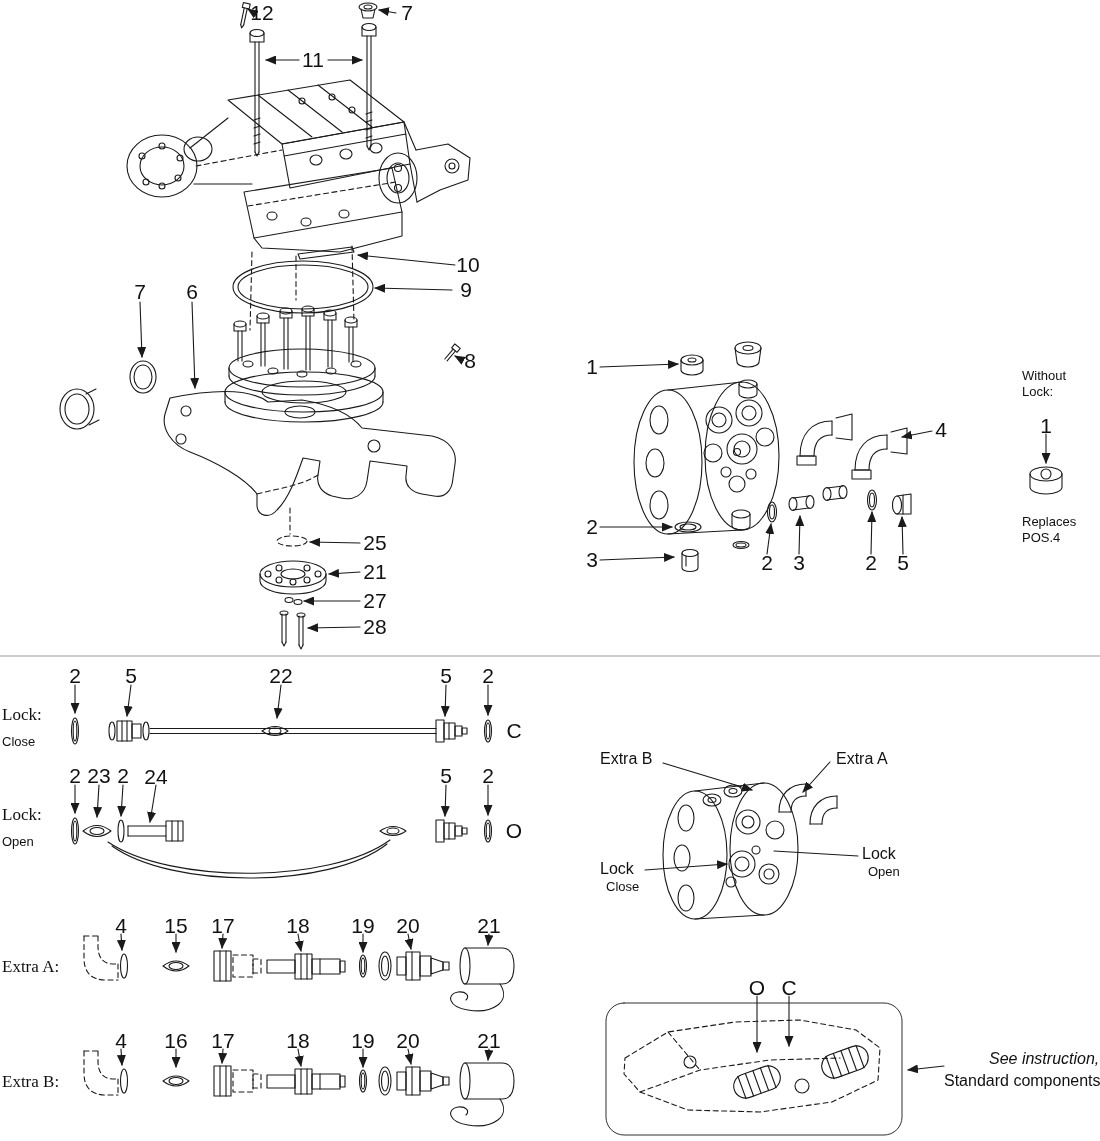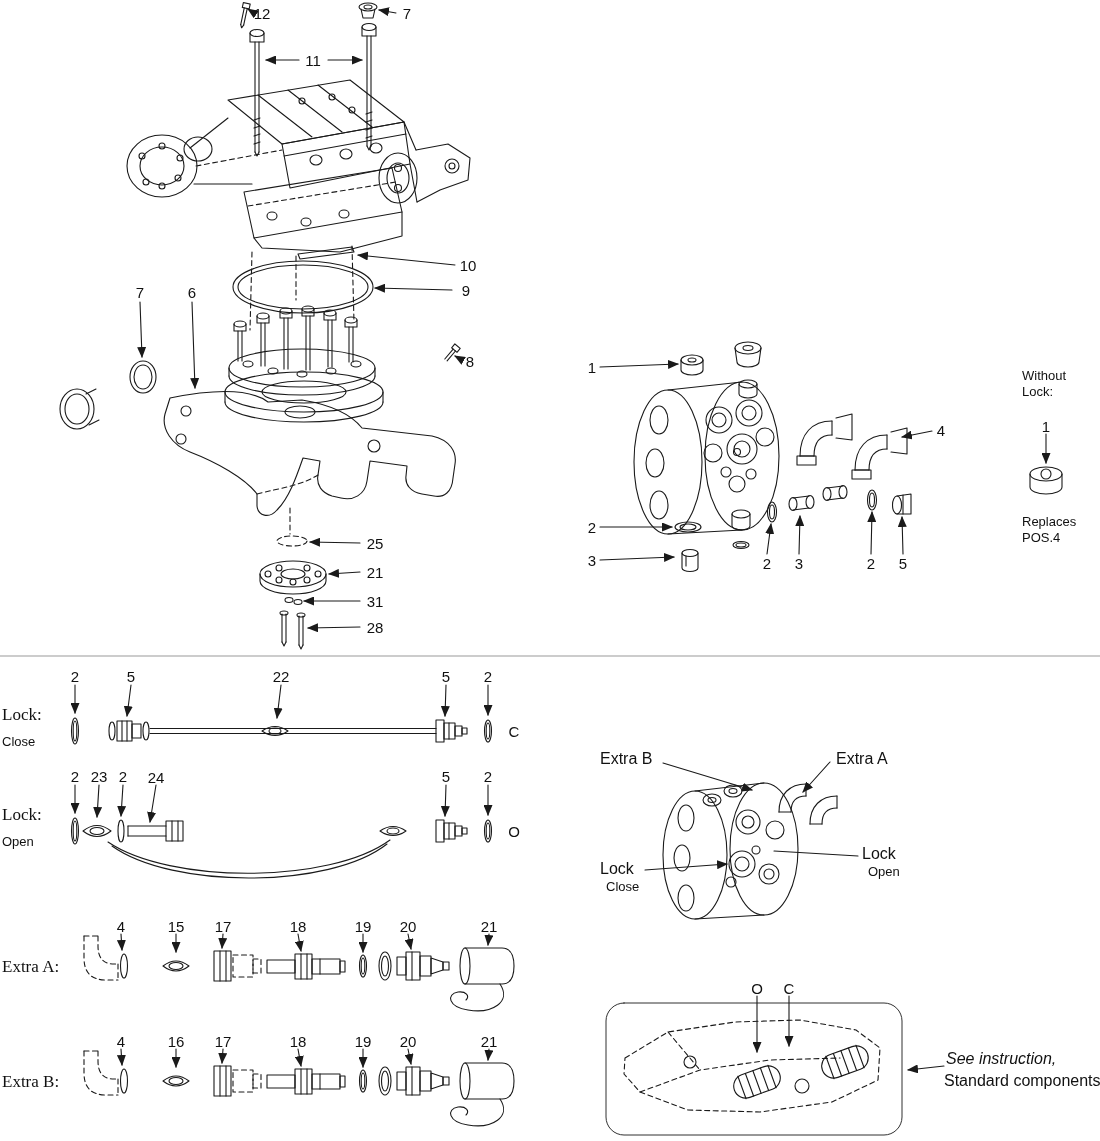--- a/index.html
+++ b/index.html
@@ -5,26 +5,26 @@
   * { margin:0; padding:0; box-sizing:border-box; }
   html,body { background:#fff; }
   body { font-family:"Liberation Sans", sans-serif; color:#111; }
   .canvas { position:relative; width:1100px; height:1141px; background:#fff; overflow:hidden; }
   .art { position:absolute; left:0; top:0; }
   .art * { stroke:#1a1a1a; stroke-width:1.1; fill:none; stroke-linecap:round; stroke-linejoin:round; }
   .art .thin { stroke-width:0.9; }
   .art .divider { stroke:#9a9a9a; }
   .art .dash { stroke-dasharray:5 3.5; }
   #ah path { fill:#1a1a1a; stroke:none; }
-  .lbl { position:absolute; transform:translate(-50%,-50%); font-size:15px; white-space:nowrap; }
+  .lbl { position:absolute; transform:translate(-50%,-50%); font-size:21px; white-space:nowrap; }
   .lbl-left { position:absolute; font-size:15px; white-space:nowrap; }
   .big { font-size:17px;font-family:Liberation Serif, serif; }
   .f16 { font-size:16px; }
   .small { font-size:13px; }
-  .italic { font-style:italic; }
+  .italic { font-style:italic;margin-left:43px; }
 </style>
 </head>
 <body>
 
 <div class="canvas">
 
   <svg class="art" width="1100" height="1141" viewBox="0 0 1100 1141">
     <defs>
       <marker id="ah" markerWidth="11" markerHeight="9" refX="10" refY="4.5" orient="auto" markerUnits="userSpaceOnUse">
         <path d="M0,0 L11,4.5 L0,9 Z"></path>
@@ -467,21 +467,21 @@
   <div class="lbl" style="left:262px;top:13px">12</div>
   <div class="lbl" style="left:407px;top:13px">7</div>
   <div class="lbl" style="left:313px;top:60px">11</div>
   <div class="lbl" style="left:468px;top:265px">10</div>
   <div class="lbl" style="left:466px;top:290px">9</div>
   <div class="lbl" style="left:140px;top:292px">7</div>
   <div class="lbl" style="left:192px;top:292px">6</div>
   <div class="lbl" style="left:470px;top:361px">8</div>
   <div class="lbl" style="left:375px;top:543px">25</div>
   <div class="lbl" style="left:375px;top:572px">21</div>
-  <div class="lbl" style="left:375px;top:601px">31</div>
+  <div class="lbl" style="left:375px;top:601px">27</div>
   <div class="lbl" style="left:375px;top:627px">28</div>
 
   <div class="lbl" style="left:592px;top:367px">1</div>
   <div class="lbl" style="left:941px;top:430px">4</div>
   <div class="lbl" style="left:592px;top:527px">2</div>
   <div class="lbl" style="left:592px;top:560px">3</div>
   <div class="lbl" style="left:767px;top:563px">2</div>
   <div class="lbl" style="left:799px;top:563px">3</div>
   <div class="lbl" style="left:871px;top:563px">2</div>
   <div class="lbl" style="left:903px;top:563px">5</div>

